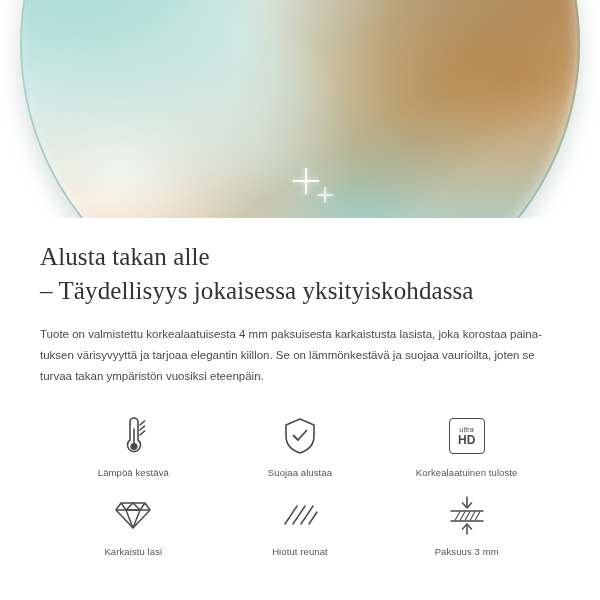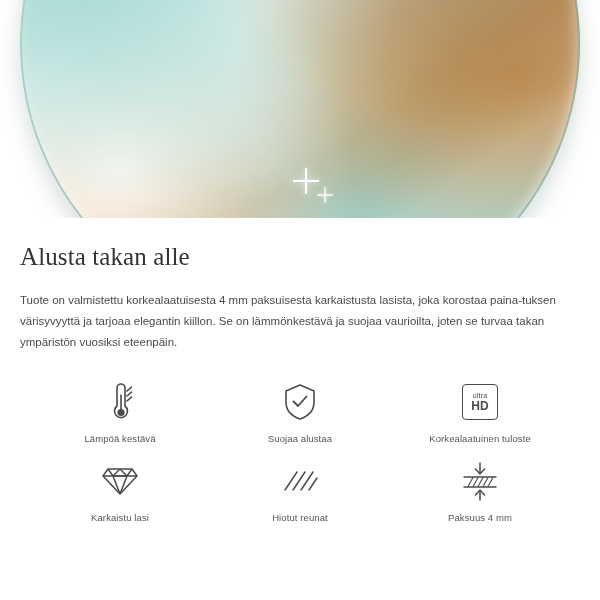--- a/index.html
+++ b/index.html
@@ -79,21 +79,21 @@
     background: #ffffff;
     box-shadow: 0 0 6px rgba(255,255,255,0.9);
   }
   .sparkle::before { left: 12px; top: 0; width: 2px; height: 26px; }
   .sparkle::after  { top: 12px; left: 0; height: 2px; width: 26px; }
   .sparkle-a { left: 293px; top: 168px; }
   .sparkle-b { left: 312px; top: 182px; transform: scale(0.6); }
 
   
   .content {
-    padding: 0 20px;
+    padding: 0 40px;
     box-sizing: border-box;
   }
   .title {
     font-family: "Liberation Serif", serif;
     font-size: 25px;
     line-height: 34px;
     color: #333333;
     font-weight: 400;
     margin: 0;
     padding-top: 22px;
@@ -170,20 +170,21 @@
     <div class="hero-disc">
       <div class="hero-disc-rim"></div>
     </div>
     <span class="sparkle sparkle-a"></span>
     <span class="sparkle sparkle-b"></span>
   </div>
 
   <div class="content">
     <h1 class="title">
       <span>Alusta takan alle</span>
+      <span class="line2">– Täydellisyys jokaisessa yksityiskohdassa</span>
     </h1>
 
     <p class="body-copy">Tuote on valmistettu korkealaatuisesta 4 mm paksuisesta karkaistusta lasista, joka korostaa paina-tuksen värisyvyyttä ja tarjoaa elegantin kiillon. Se on lämmönkestävä ja suojaa vaurioilta, joten se turvaa takan ympäristön vuosiksi eteenpäin.</p>
 
     <div class="features">
 
       <div class="feature">
         <div class="feature-icon">
           <svg width="34" height="40" viewBox="0 0 34 40">
             <g fill="none" stroke="#4a4a4a" stroke-width="1.6" stroke-linecap="round">
@@ -263,18 +264,18 @@
             </g>
             <g stroke="#4a4a4a" stroke-width="1.1">
               <line x1="8" y1="26.5" x2="13" y2="17.5"></line>
               <line x1="13" y1="26.5" x2="18" y2="17.5"></line>
               <line x1="18" y1="26.5" x2="23" y2="17.5"></line>
               <line x1="23" y1="26.5" x2="28" y2="17.5"></line>
               <line x1="28" y1="26.5" x2="33" y2="17.5"></line>
             </g>
           </svg>
         </div>
-        <div class="feature-label">Paksuus 4 mm</div>
+        <div class="feature-label">Paksuus 3 mm</div>
       </div>
 
     </div>
   </div>
 </div>
 
 </body></html>

